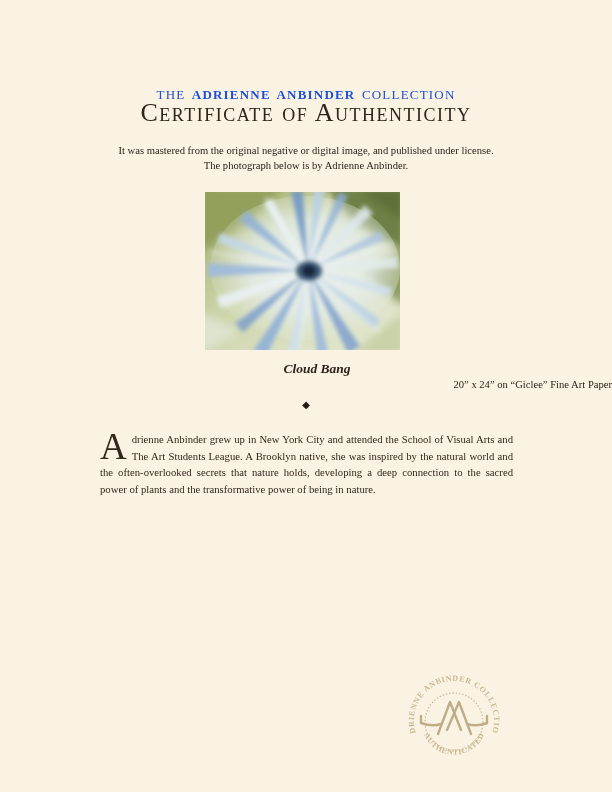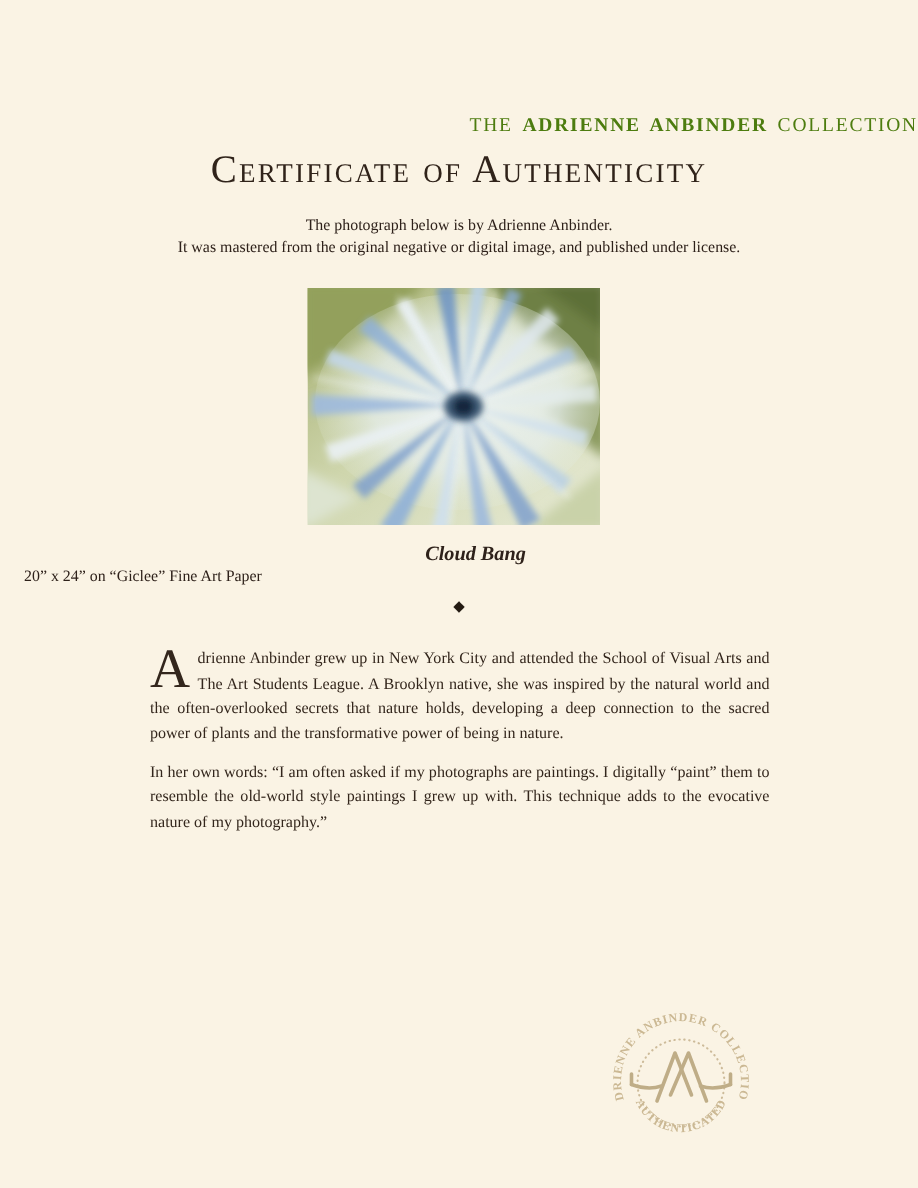--- a/index.html
+++ b/index.html
@@ -8,23 +8,23 @@
     position: relative;
     background: #faf3e4;
     font-family: "Liberation Serif", "DejaVu Serif", serif;
     color: #3a2b20;
     overflow: hidden;
   }
   .page { position: absolute; inset: 0; }
 
   
   .collection-line {
-    position: absolute; top: 75px; left: 0; right: 0;
-    text-align: right;
-    font-size: 13px; letter-spacing: 1.2px; color: #4d7c0f;
+    position: absolute; top: 87px; left: 0; right: 0;
+    text-align: center;
+    font-size: 13px; letter-spacing: 1.2px; color: #1d4ed8;
     word-spacing: 2px;
   }
   .collection-line .bold { font-weight: bold; }
   .main-title {
     position: absolute; top: 98px; left: 0; right: 0;
     text-align: center;
     font-size: 26px; font-weight: normal;
     font-variant-caps: small-caps;
     letter-spacing: 1.5px;
     color: #30231a;
@@ -43,21 +43,21 @@
   .artwork svg { display: block; width: 100%; height: 100%; }
 
   
   .art-title {
     position: absolute; top: 361px; left: 0; right: 0;
     text-align: center;
     font-size: 13.5px; font-style: italic; font-weight: bold; color: #2e211a; padding-left: 22px;
   }
   .art-size {
     position: absolute; top: 379px; left: 16px; right: 0;
-    text-align: left;
+    text-align: right;
     font-size: 10.6px; color: #2e211a;
   }
   .separator {
     position: absolute; top: 399px; left: 0; right: 0;
     text-align: center;
     font-size: 10px; color: #231a12;
   }
 
   
   .body-text {
@@ -94,22 +94,22 @@
 
   <div class="collection-line">
     <span>THE</span>
     <span class="bold">ADRIENNE ANBINDER</span>
     <span>COLLECTION</span>
   </div>
 
   <h1 class="main-title">Certificate of Authenticity</h1>
 
   <div class="intro">
+    <div>It was mastered from the original negative or digital image, and published under license.</div>
     <div>The photograph below is by Adrienne Anbinder.</div>
-    <div>It was mastered from the original negative or digital image, and published under license.</div>
   </div>
 
   <div class="artwork">
     <svg viewBox="0 0 195 158" preserveAspectRatio="none">
       <defs>
         <filter id="soft2" x="-30%" y="-30%" width="160%" height="160%">
             <feGaussianBlur stdDeviation="2.2"></feGaussianBlur>
           </filter>
         <filter id="soft4" x="-40%" y="-40%" width="180%" height="180%">
             <feGaussianBlur stdDeviation="4"></feGaussianBlur>
@@ -176,21 +176,20 @@
       </g>
     </svg>
   </div>
 
   <div class="art-title">Cloud Bang</div>
   <div class="art-size">20” x 24” on “Giclee” Fine Art Paper</div>
   <div class="separator">◆</div>
 
   <div class="body-text">
     <p><span class="dropcap">A</span><span>drienne Anbinder grew up in New York City and attended the School of Visual Arts and The Art Students League. A Brooklyn native, she was inspired by the natural world and the often-overlooked secrets that nature holds, developing a deep connection to the sacred power of plants and the transformative power of being in nature.</span></p>
-    <p>In her own words: “I am often asked if my photographs are paintings. I digitally “paint” them to resemble the old-world style paintings I grew up with. This technique adds to the evocative nature of my photography.”</p>
   </div>
 
   <div class="seal">
     <svg viewBox="0 0 100 100">
       <defs>
         <path id="sealArcTop" d="M 13,64 A 40,40 0 1 1 87,64" fill="none"></path>
         <path id="sealArcBottom" d="M 20,63 A 32.7,32.7 0 0 0 80,63" fill="none"></path>
       </defs>
 
       <circle cx="50" cy="50" r="29" fill="none" stroke="#c9b693" stroke-width="1.4" stroke-dasharray="0.3,3" stroke-linecap="round"></circle>

